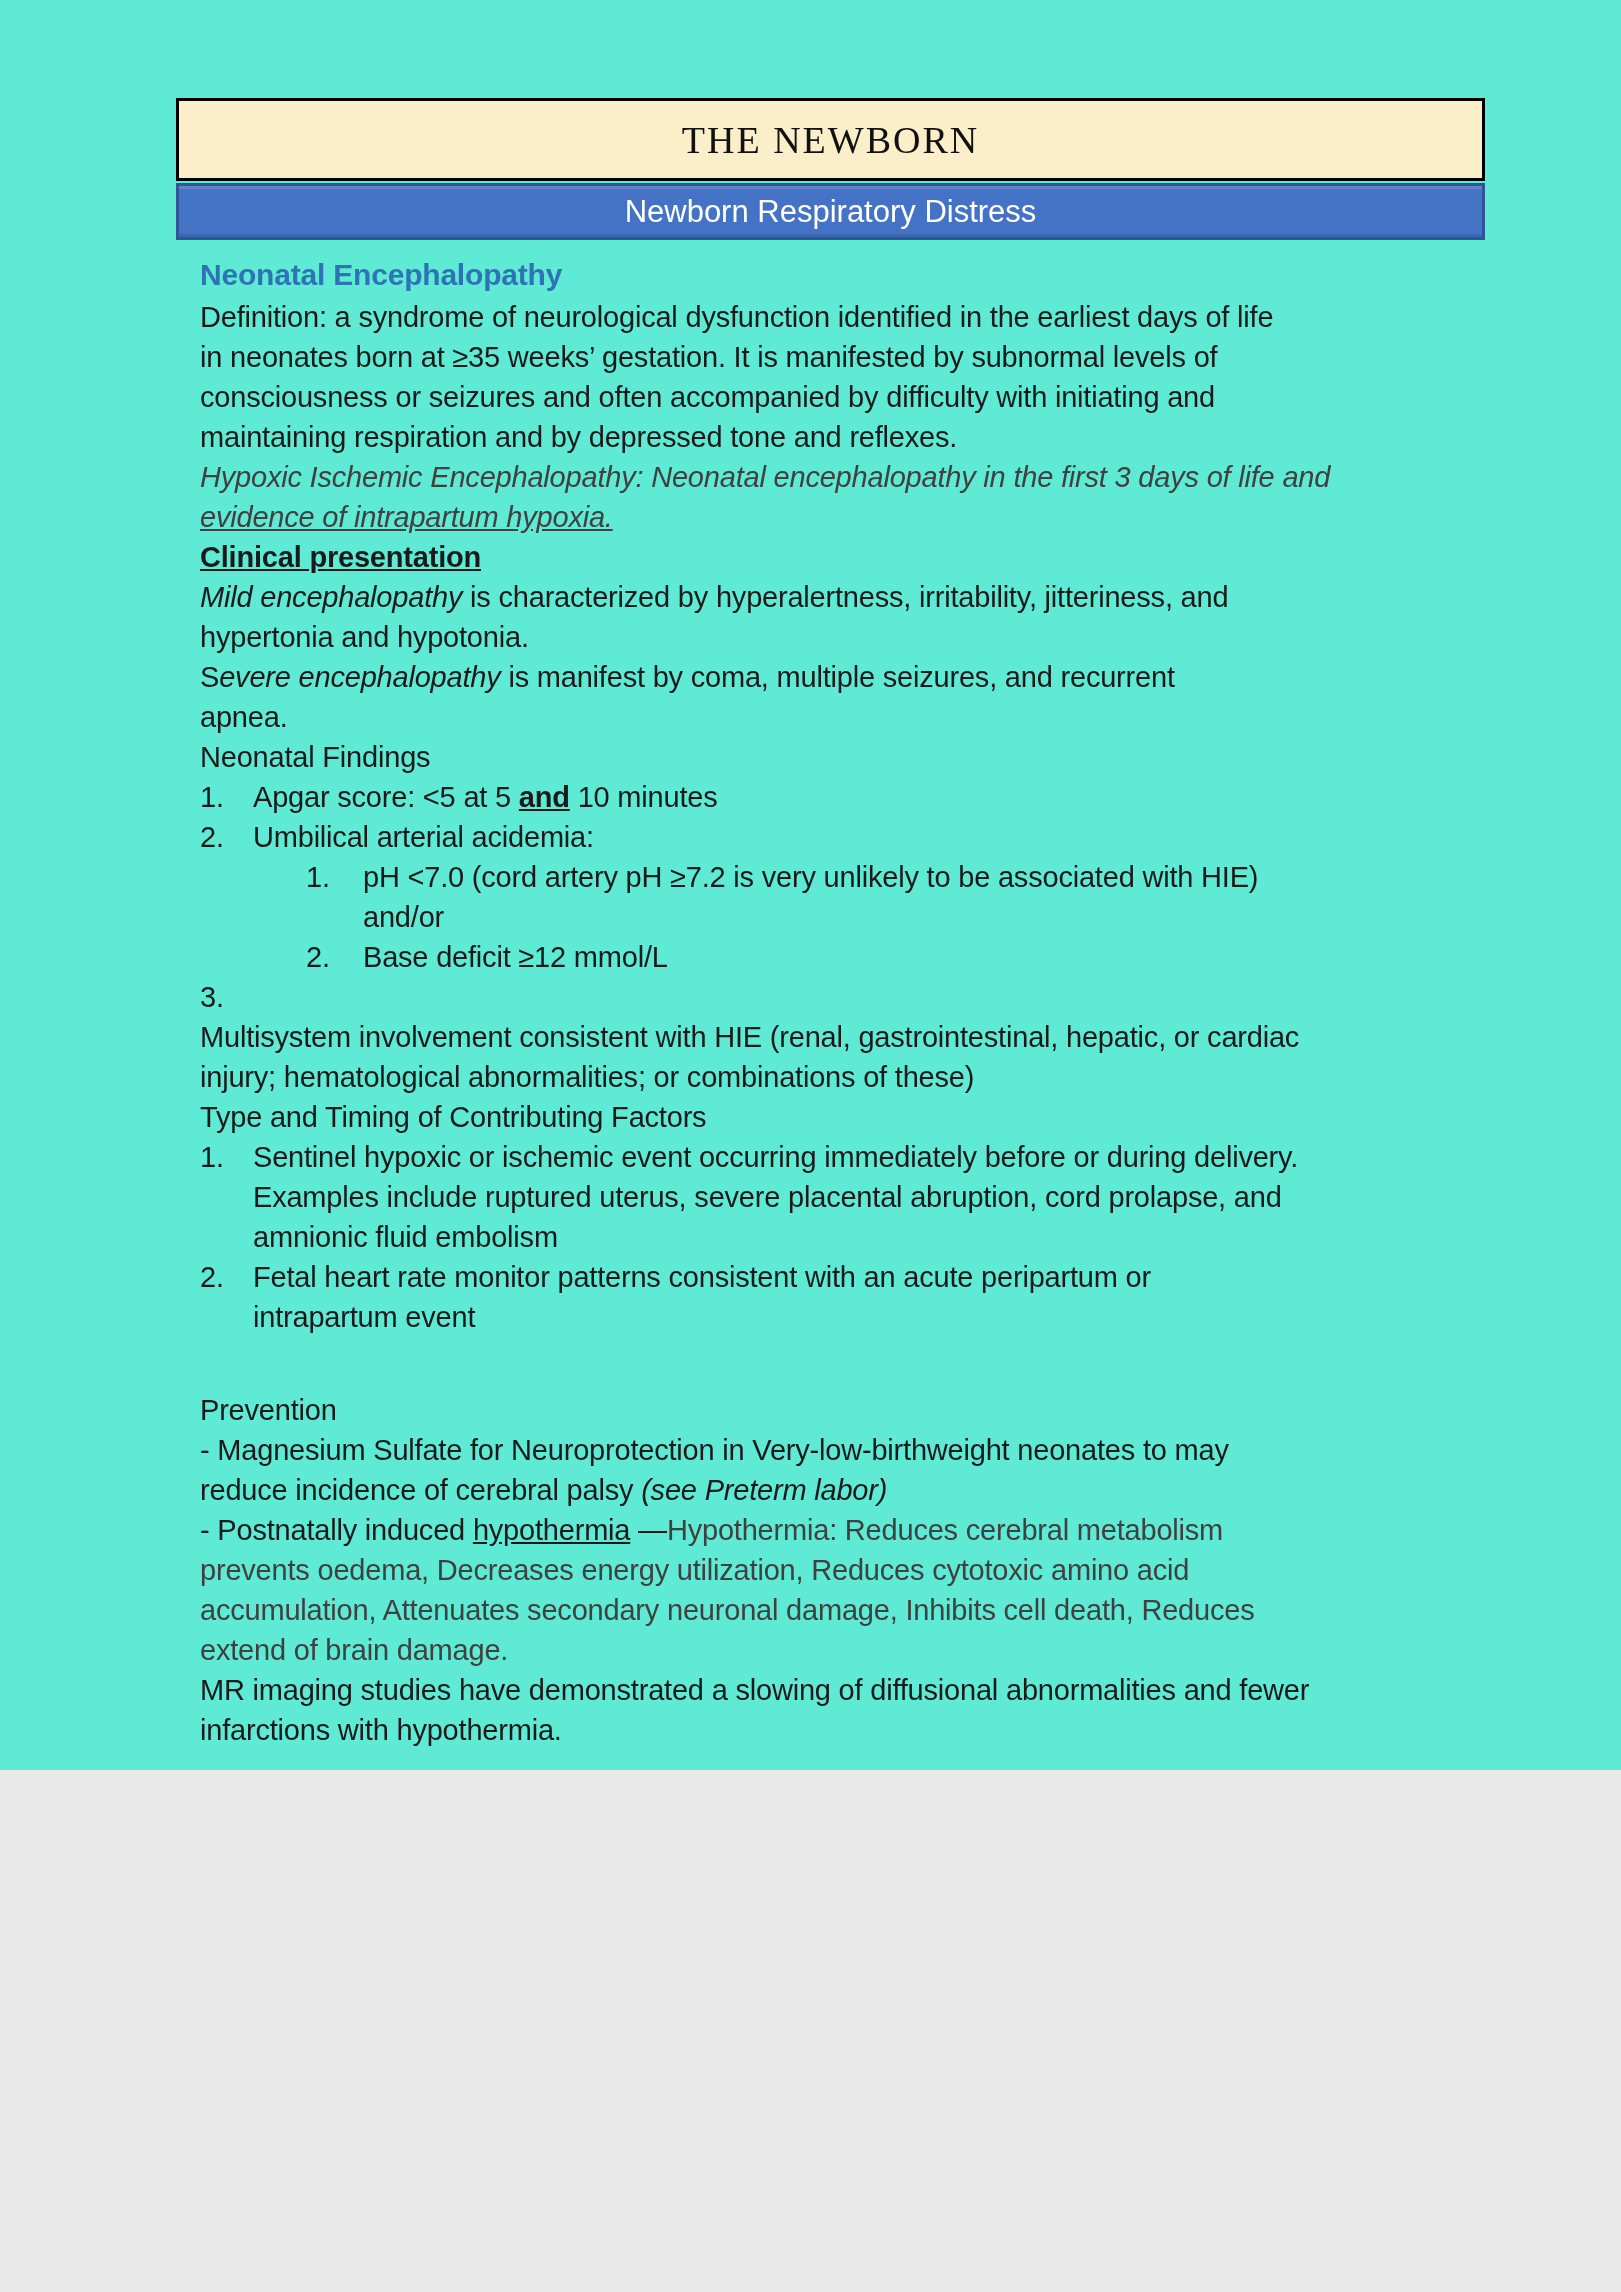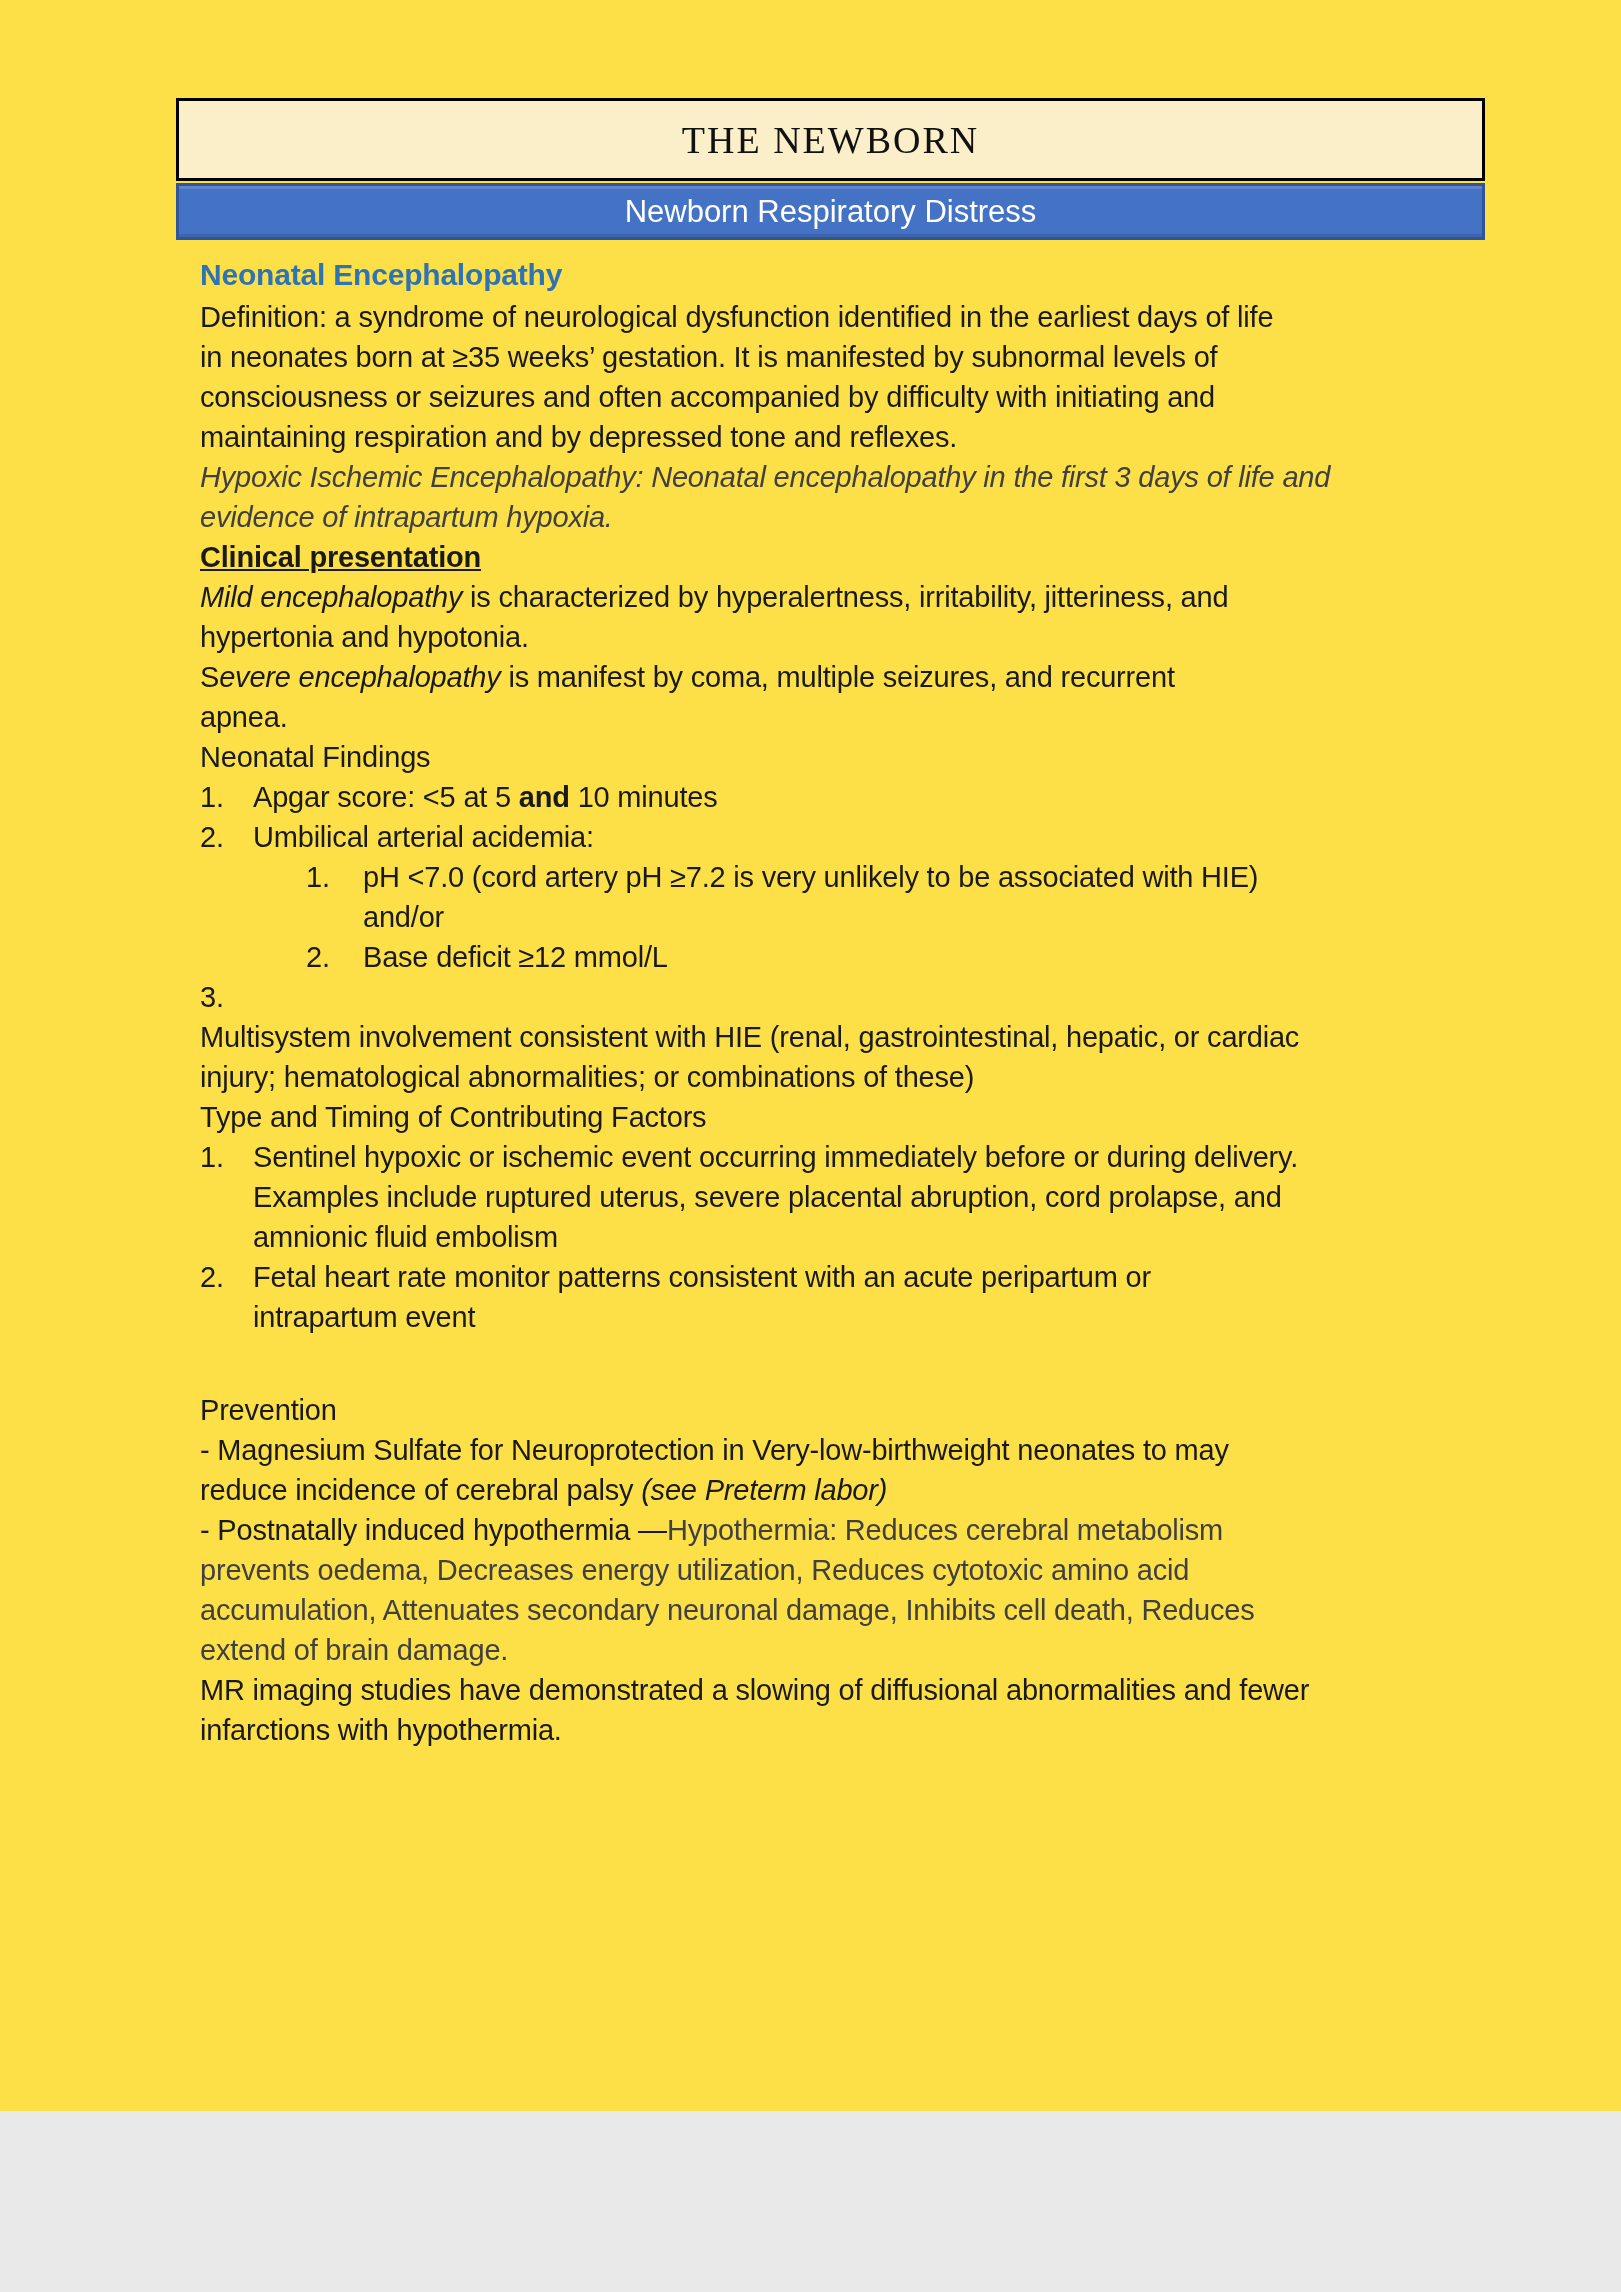--- a/index.html
+++ b/index.html
@@ -1,19 +1,19 @@
 <!DOCTYPE html>
 <html><head>
 <meta charset="utf-8">
 <style>
   html,body{margin:0;padding:0;background:#e9e9e9;}
   .page{
     position:relative;
-    width:1621px;height:2111px;
-    background:#fde047;
+    width:1621px;height:1770px;
+    background:#5eead4;
     font-family:"Liberation Sans", sans-serif;
     color:#1a1a1a;
     overflow:hidden;
   }
   
   .header{position:absolute;left:176px;top:98px;width:1309px;}
   .title-cell{
     box-sizing:border-box;
     height:83px;
     background:#faefc8;
@@ -40,21 +40,21 @@
     font-size:29px;line-height:40px;letter-spacing:-0.2px;
   }
   .h-blue{
     color:#2e74b5;font-weight:bold;font-size:30px;line-height:44px;
   }
   .para{margin:0;white-space:pre;}
   .h-ul{font-weight:bold;text-decoration:underline;white-space:pre;}
   .h-b{font-weight:normal;white-space:pre;}
   .italic{font-style:italic;}
   .gray{color:#404040;}
-  .ul{margin-top:32px;}
+  .ul{text-decoration:underline;margin-top:32px;}
   .b{font-weight:bold;}
   .li{display:flex;}
   .li .num{flex:none;width:53px;white-space:pre;}
   .li .txt{white-space:pre;}
   .li.sub{margin-left:106px;}
   .li.sub .num{width:57px;}
   .prevention{margin-top:53px;}
   
   .page-number{
     position:absolute;left:0;top:2178px;width:100%;

